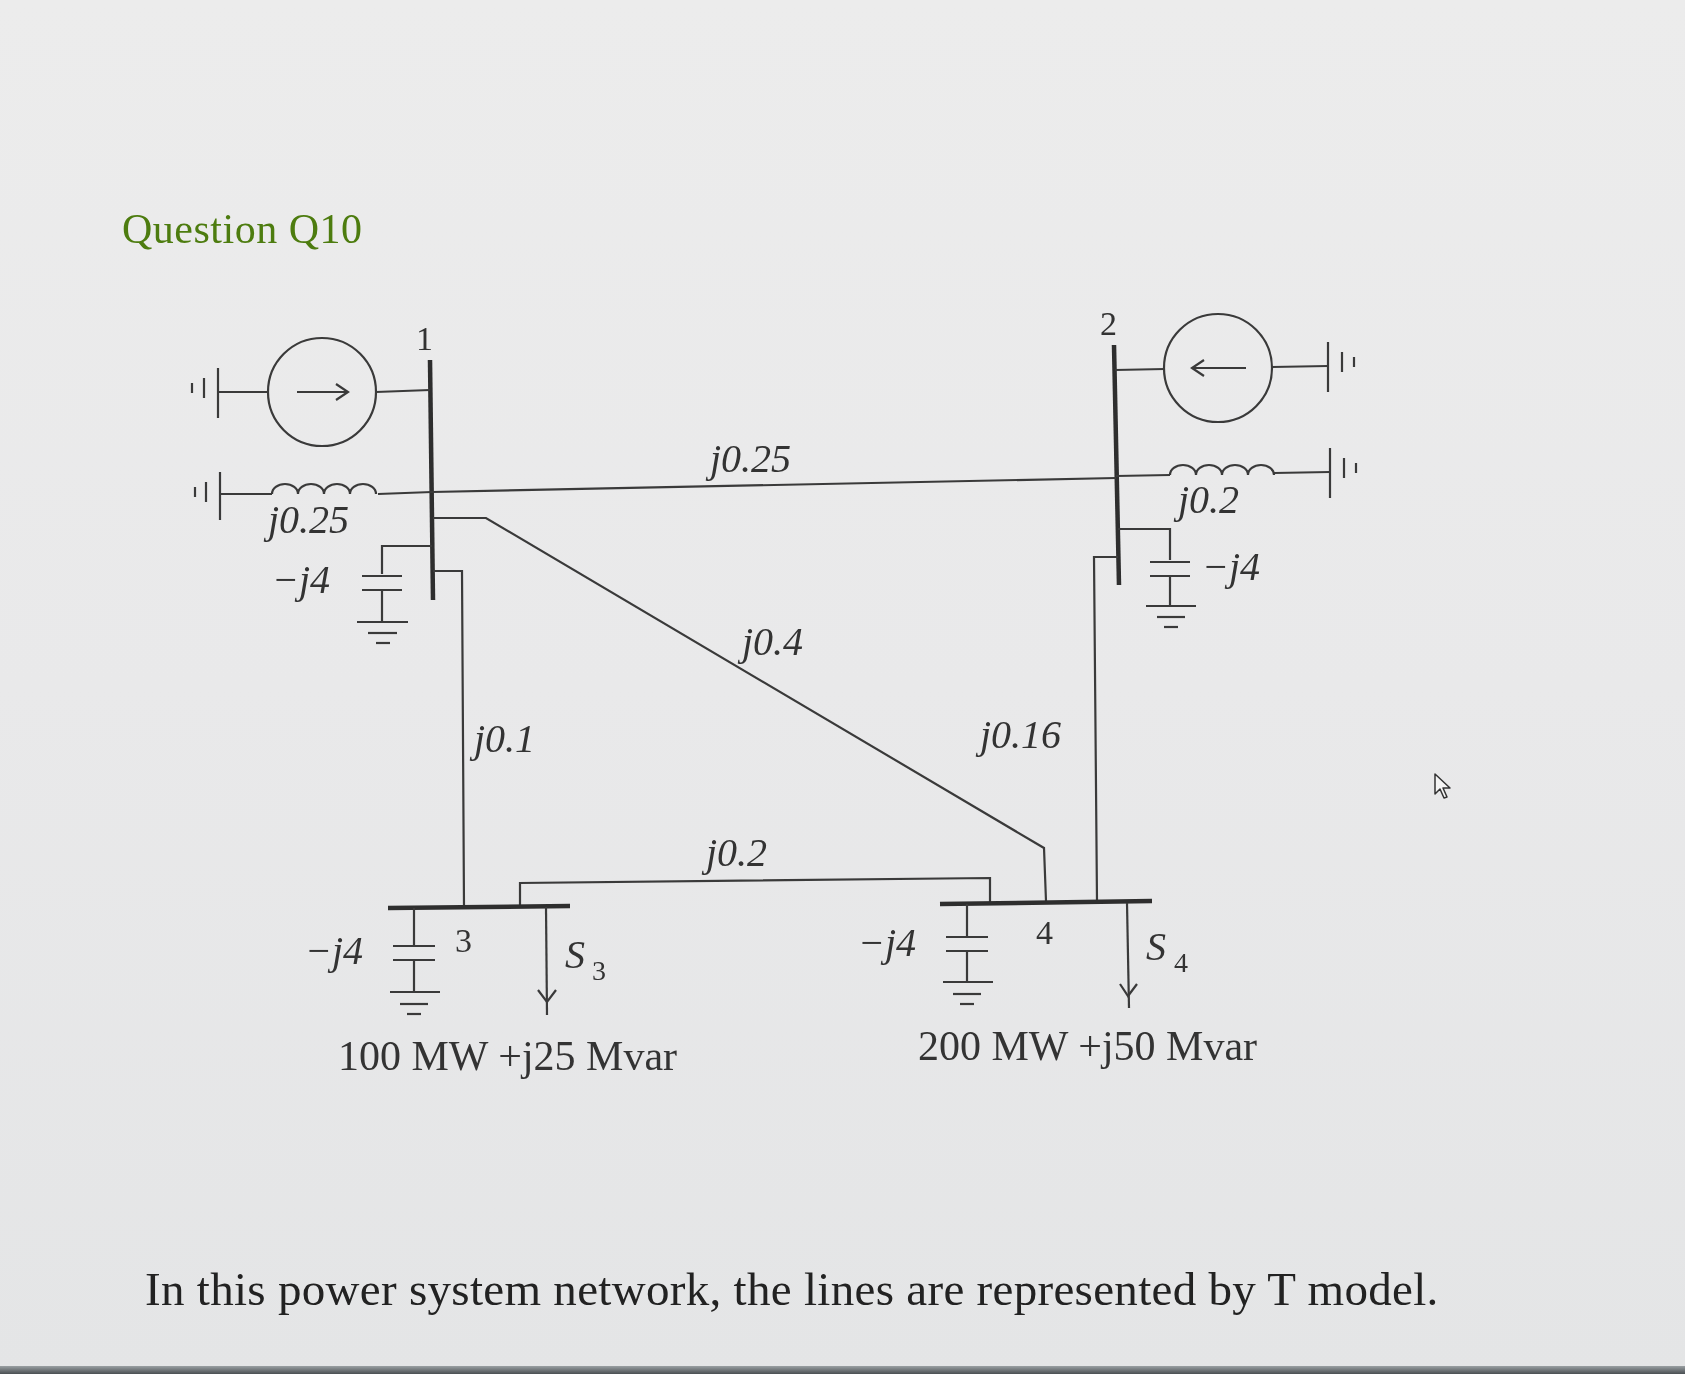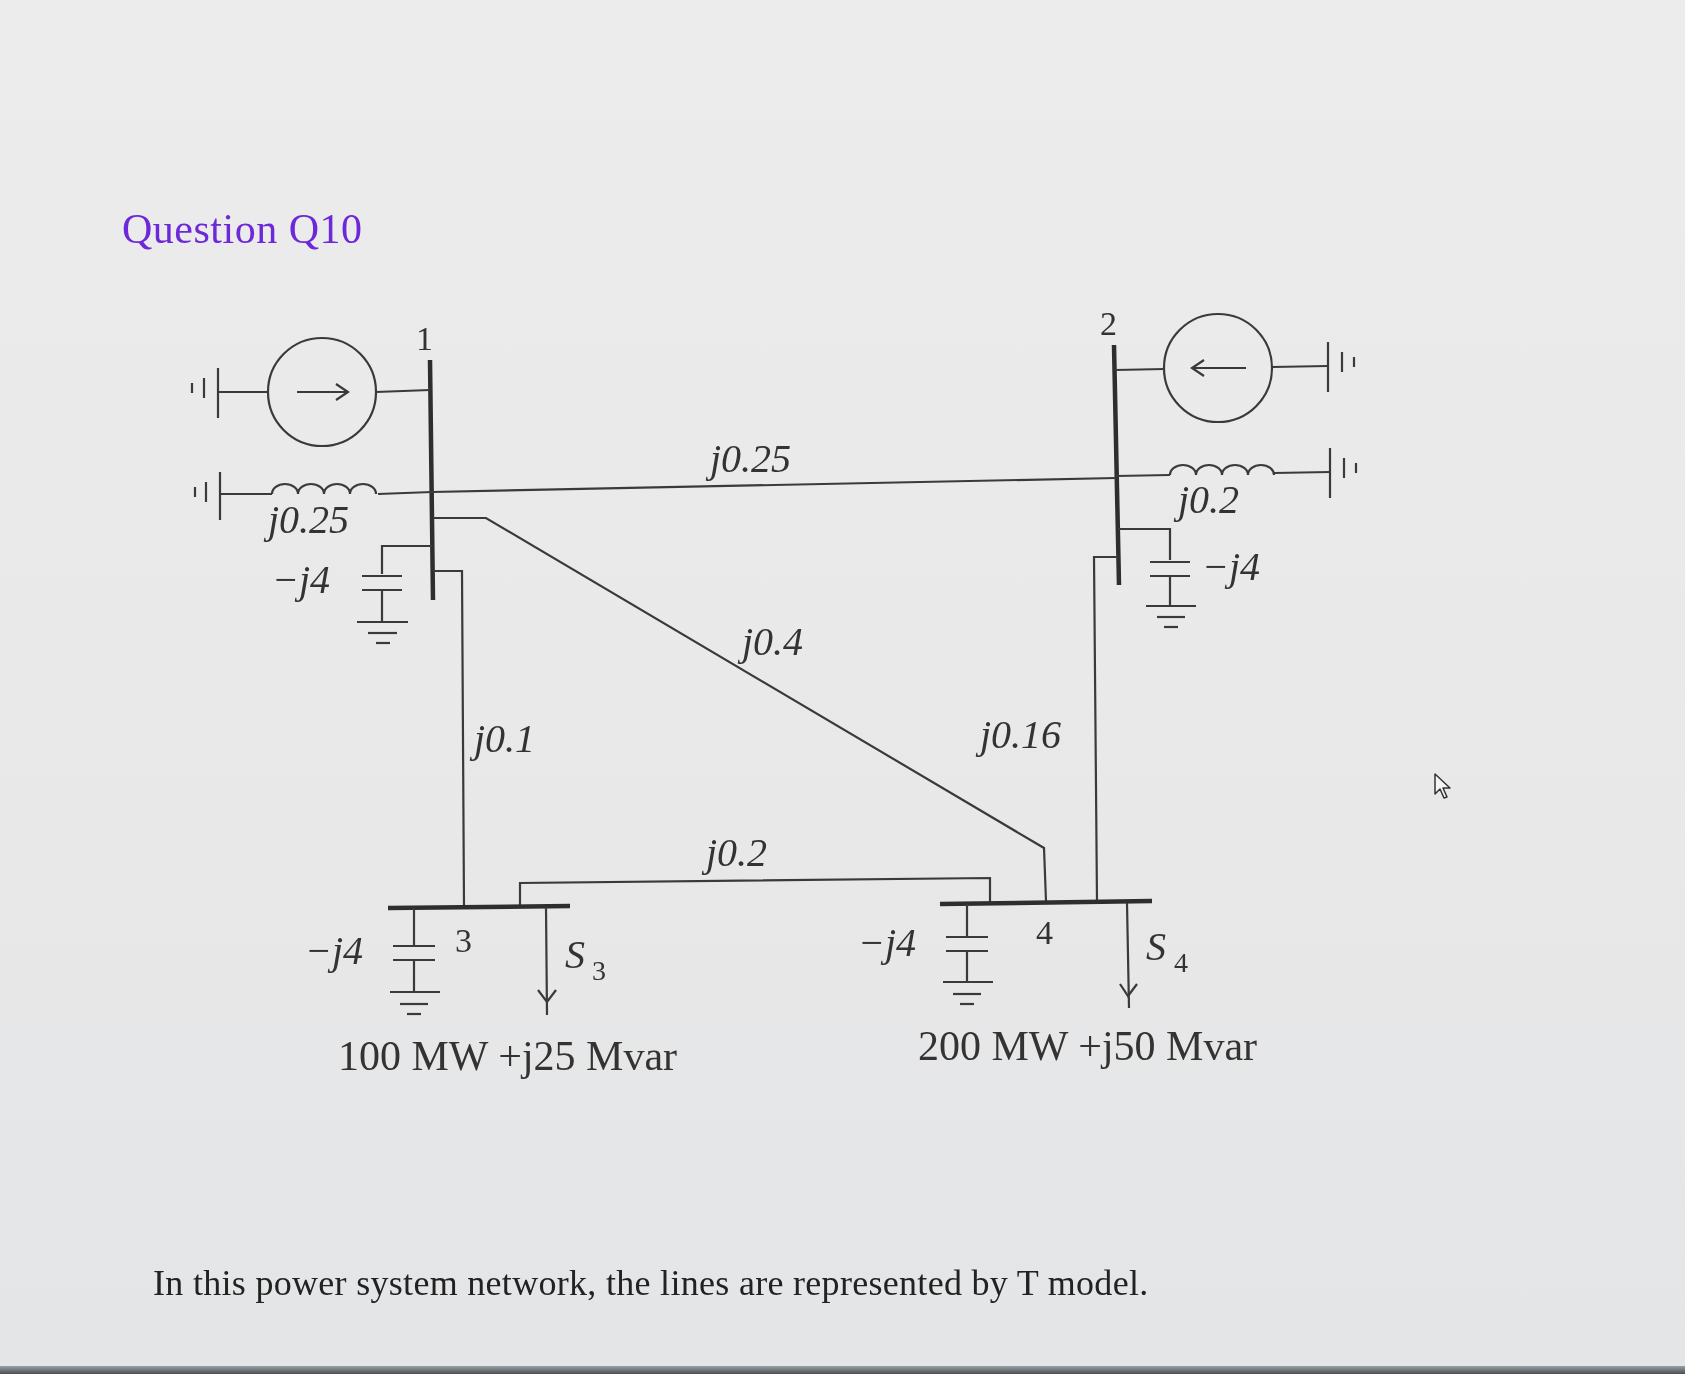--- a/index.html
+++ b/index.html
@@ -9,25 +9,25 @@
     font-family: "Liberation Serif", "DejaVu Serif", serif;
     color: #2a2a2a;
     position: relative;
   }
   .screen-bezel {
     position: absolute; left: 0; right: 0; bottom: 0; height: 8px;
     background: linear-gradient(180deg, #9aa0a3, #4a4f52);
   }
   .question-title {
     position: absolute; left: 122px; top: 205px;
-    font-size: 42px; letter-spacing: 0.5px; color: #6d28d9;
+    font-size: 42px; letter-spacing: 0.5px; color: #4d7c0f;
   }
   .footer-text {
     position: absolute; left: 145px; top: 1262px;
-    font-size: 36px; color: #222; letter-spacing: 0.3px; margin-left: 8px;
+    font-size: 47px; color: #222; letter-spacing: 0.3px;
   }
   svg.diagram { position: absolute; left: 0; top: 0; }
   .wire { stroke: #3a3a3a; stroke-width: 2.2; fill: none; }
   .bus { stroke: #2e2e2e; stroke-width: 4.5; fill: none; }
   .lbl { font-family: "Liberation Serif", "DejaVu Serif", serif; fill: #333; }
   .it { font-style: italic; }
   .cursor { position: absolute; left: 1433px; top: 772px; }
 </style>
 </head>
 <body>

